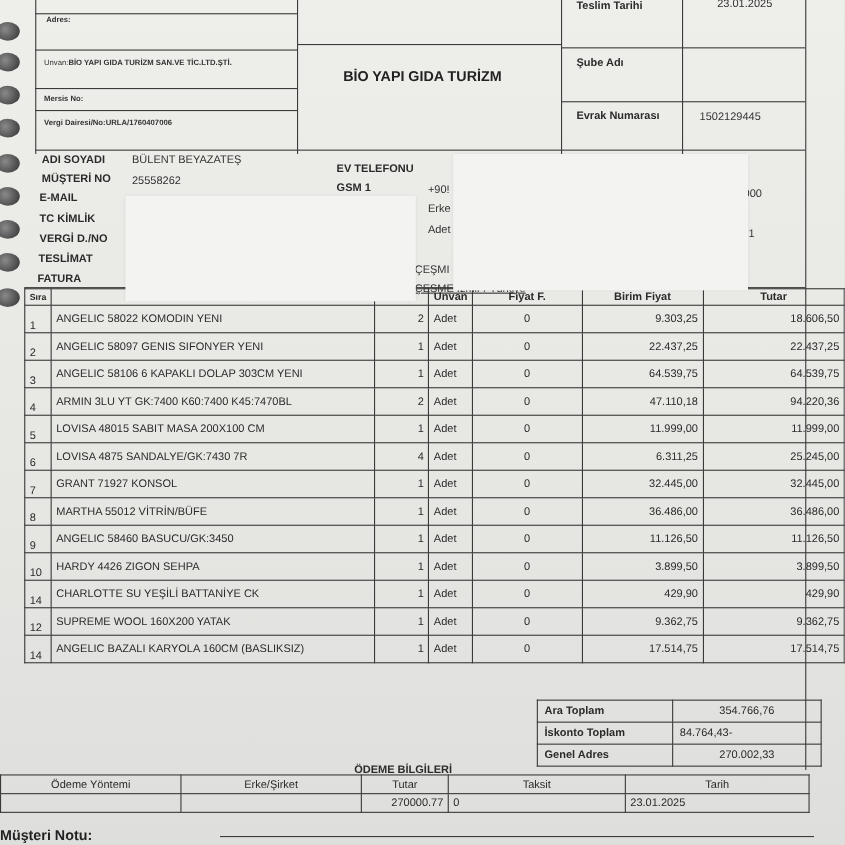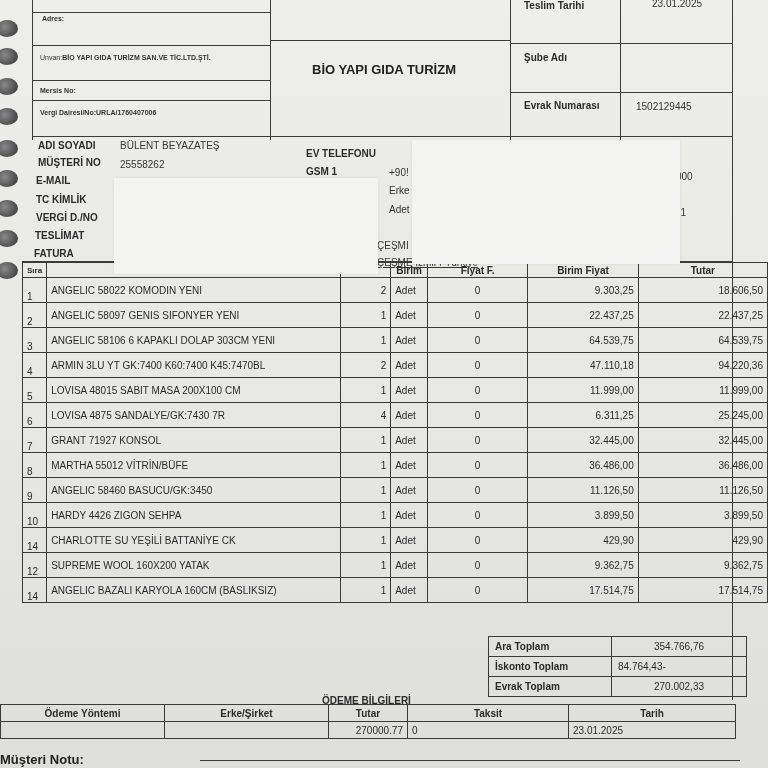--- a/index.html
+++ b/index.html
@@ -19,21 +19,21 @@
   table.items{position:absolute;left:22px;top:262px;border-collapse:collapse;}
   table.items td, table.items th{border:1px solid #3a3a3a;font-size:10px;padding:0 4px;height:24px;white-space:nowrap;}
   table.items th{font-weight:bold;height:14px;font-size:10px;text-align:center;}
   .num{text-align:right;}
   .ctr{text-align:center;}
   .sira{font-size:9px;vertical-align:bottom;}
   table.tot{position:absolute;left:488px;top:636px;border-collapse:collapse;}
   table.tot td{border:1px solid #3a3a3a;font-size:10px;height:19px;padding:0 6px;}
   table.pay{position:absolute;left:0;top:704px;border-collapse:collapse;}
   table.pay td,table.pay th{border:1px solid #3a3a3a;font-size:10px;height:16px;padding:0 4px;}
-  table.pay th{font-weight:bold;}
+  table.pay th{font-weight:normal;}
 </style>
 </head>
 <body>
 
 <div class="paper2"></div>
 
 <div>
   <div class="ring" style="top:20px"></div>
   <div class="ring" style="top:48px"></div>
   <div class="ring" style="top:78px"></div>
@@ -97,21 +97,21 @@
 <div class="val" style="left:377px;top:257px;text-decoration:underline">ÇEŞME İzmir / Türkiye</div>
 
 <div class="line" style="left:22px;top:261px;width:710px;height:1px"></div>
 
 <table class="items">
   <thead>
     <tr>
       <th style="width:10px;font-size:8px;text-align:left">Sıra</th>
       <th style="width:288px">Ürün Adı</th>
       <th style="width:42px">Adet</th>
-      <th style="width:28px">Birim</th>
+      <th style="width:28px">Unvan</th>
       <th style="width:94px">Fiyat F.</th>
       <th style="width:104px">Birim Fiyat</th>
       <th style="width:124px">Tutar</th>
     </tr>
   </thead>
   <tbody id="items-body">
     <tr>
         <td class="sira">1</td>
         <td>ANGELIC 58022 KOMODIN YENI</td>
         <td class="num">2</td>
@@ -238,21 +238,21 @@
   <tbody>
       <tr>
     <td style="width:110px;font-weight:bold">Ara Toplam</td>
     <td style="width:122px;text-align:center">354.766,76</td>
   </tr>
   <tr>
     <td style="font-weight:bold">İskonto Toplam</td>
     <td style="text-align:left">84.764,43-</td>
   </tr>
   <tr>
-    <td style="font-weight:bold">Evrak Toplam</td>
+    <td style="font-weight:bold">Genel Adres</td>
     <td style="text-align:center">270.002,33</td>
   </tr>
 </tbody>
   </table>
 
 <div class="lbl" style="left:322px;top:695px;">ÖDEME BİLGİLERİ</div>
 <table class="pay">
   <tbody>
       <tr>
     <th style="width:155px">Ödeme Yöntemi</th>

